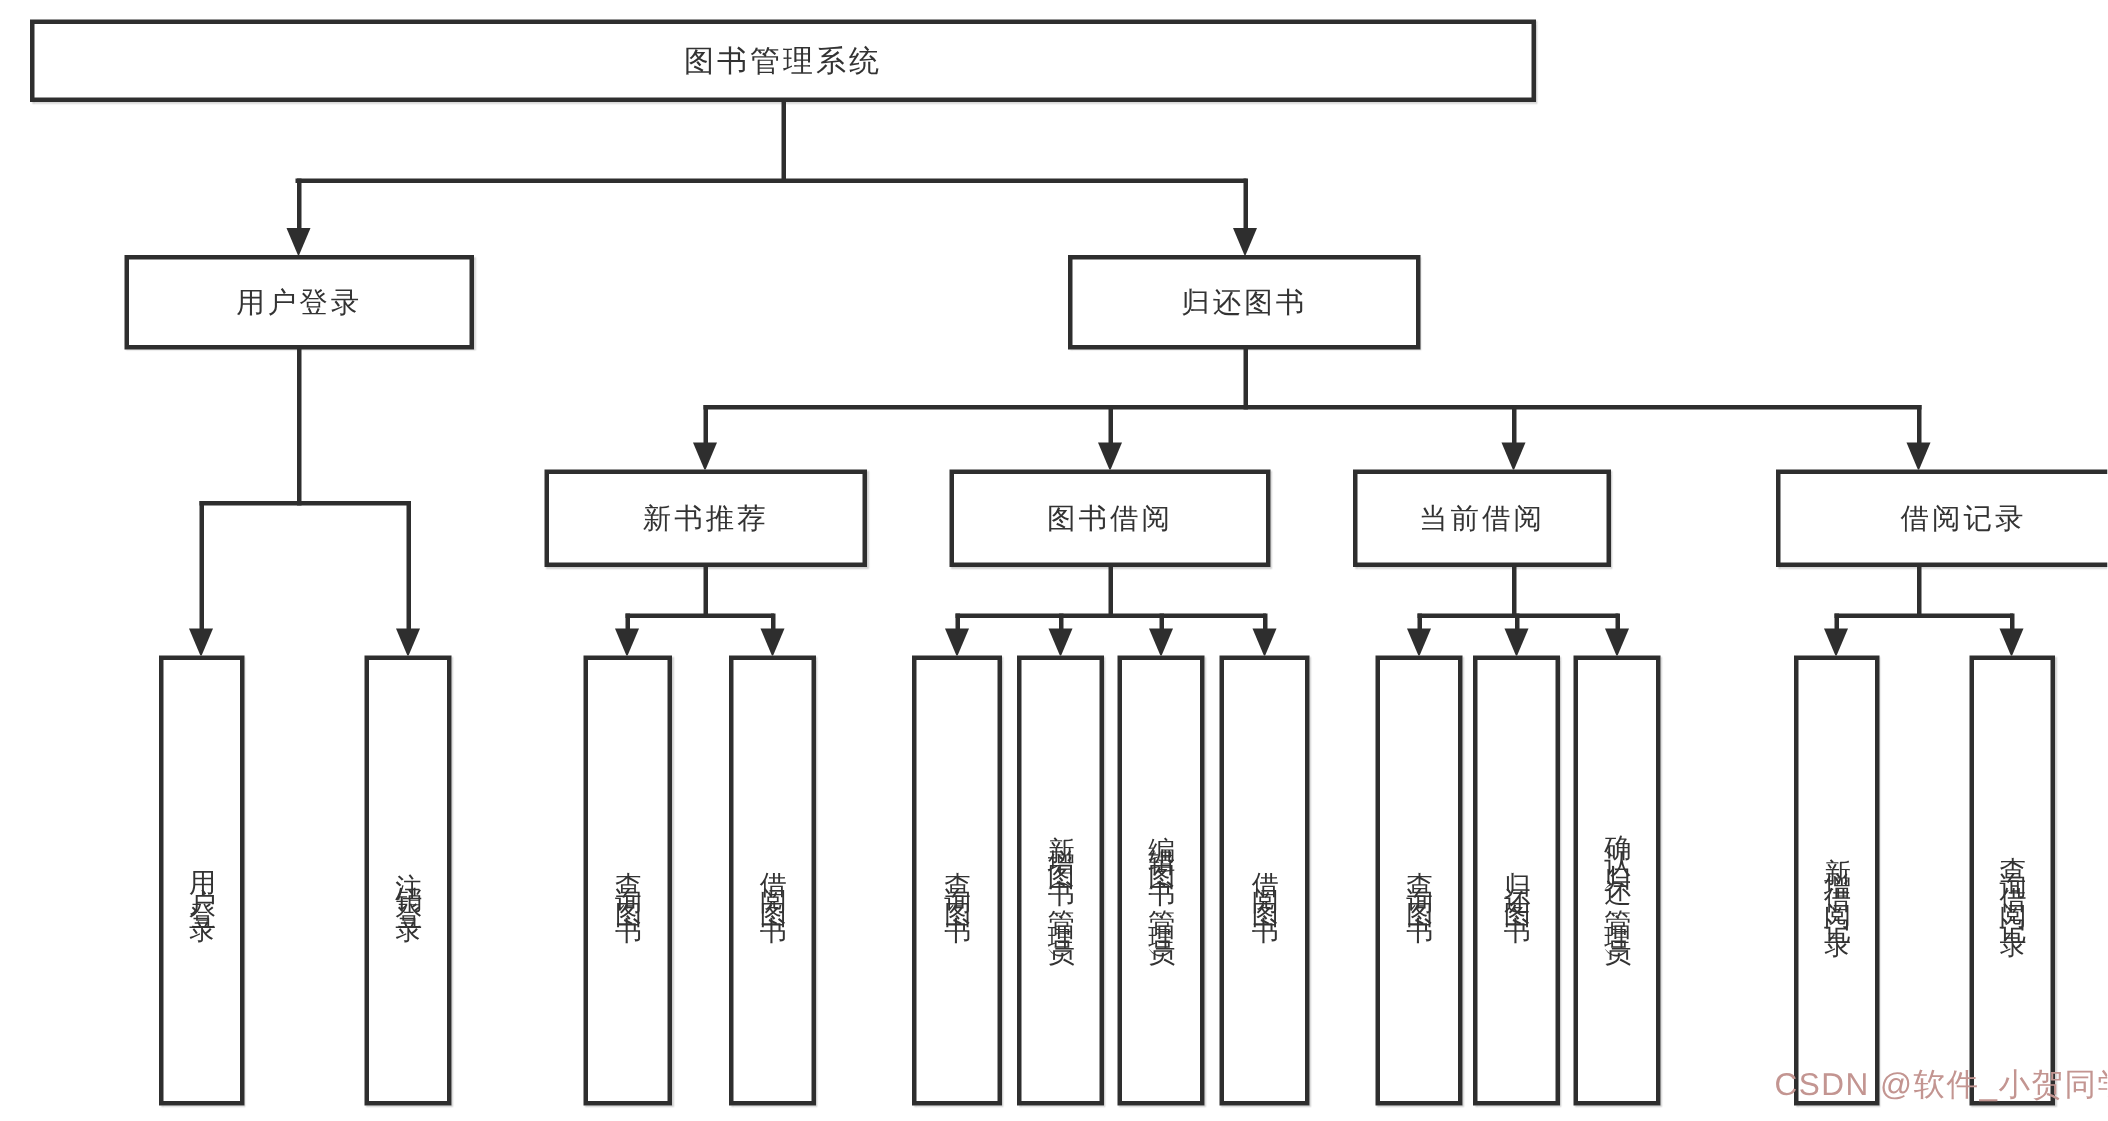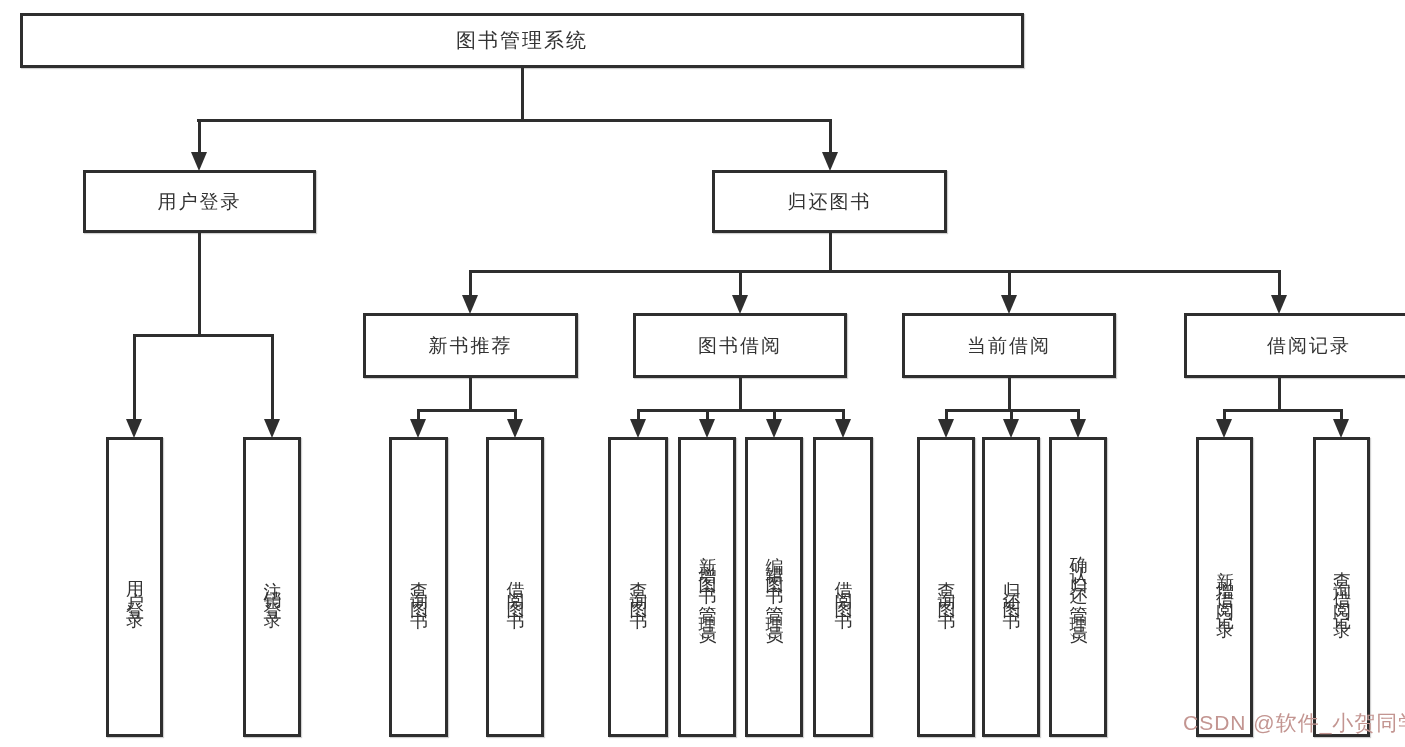--- a/index.html
+++ b/index.html
@@ -77,21 +77,21 @@
   <div class="ahead" style="left:1001px;top:295px"></div>
   <div class="vline" style="left:1278px;top:270px;height:27px"></div>
   <div class="ahead" style="left:1271px;top:295px"></div>
 
   <div class="box hbox" style="left:633px;top:313px;width:214px;height:65px">
     <span>图书借阅</span>
   </div>
   <div class="box hbox" style="left:363px;top:313px;width:215px;height:65px">
     <span>新书推荐</span>
   </div>
-  <div class="box hbox" style="left:902px;top:313px;width:214px;height:65px">
+  <div class="box hbox" style="left:902px;top:313px;width:172px;height:65px">
     <span>当前借阅</span>
   </div>
   <div class="box hbox" style="left:1184px;top:313px;width:250px;height:65px">
     <span>借阅记录</span>
   </div>
 
   <div class="vline" style="left:469px;top:376px;height:36px"></div>
   <div class="hline" style="left:417px;top:409px;width:99px"></div>
   <div class="vline" style="left:739px;top:376px;height:36px"></div>
   <div class="hline" style="left:637px;top:409px;width:207px"></div>

